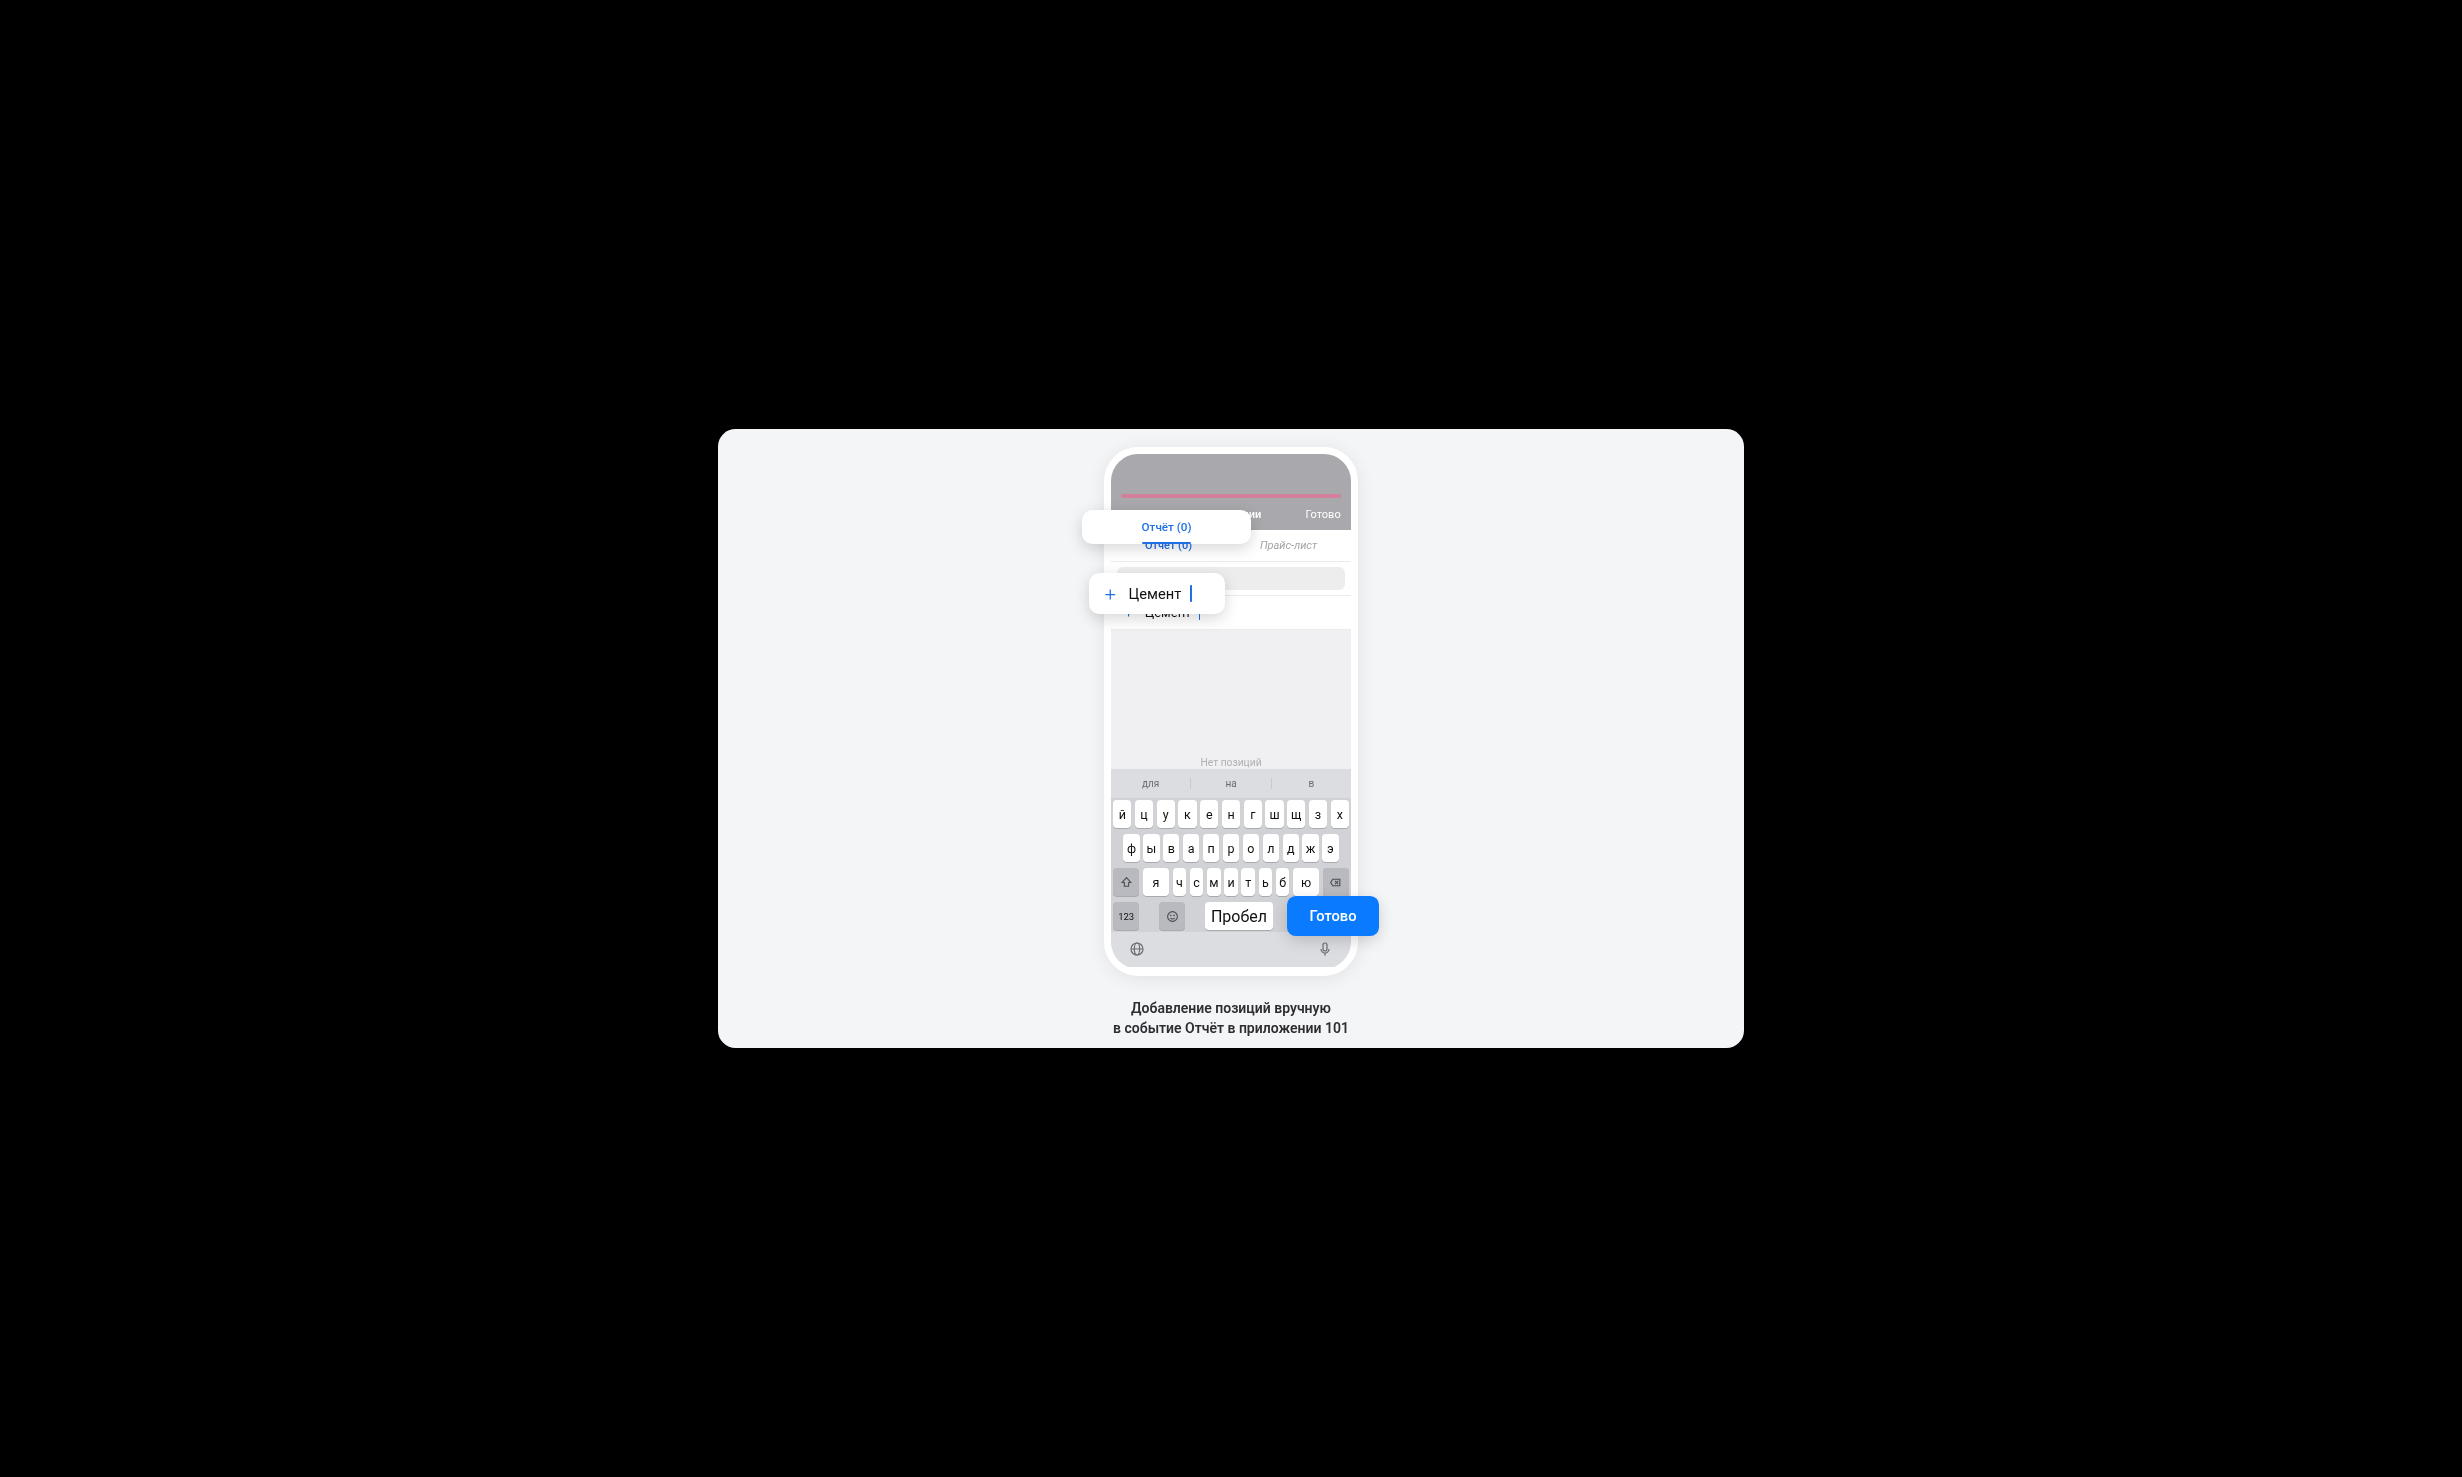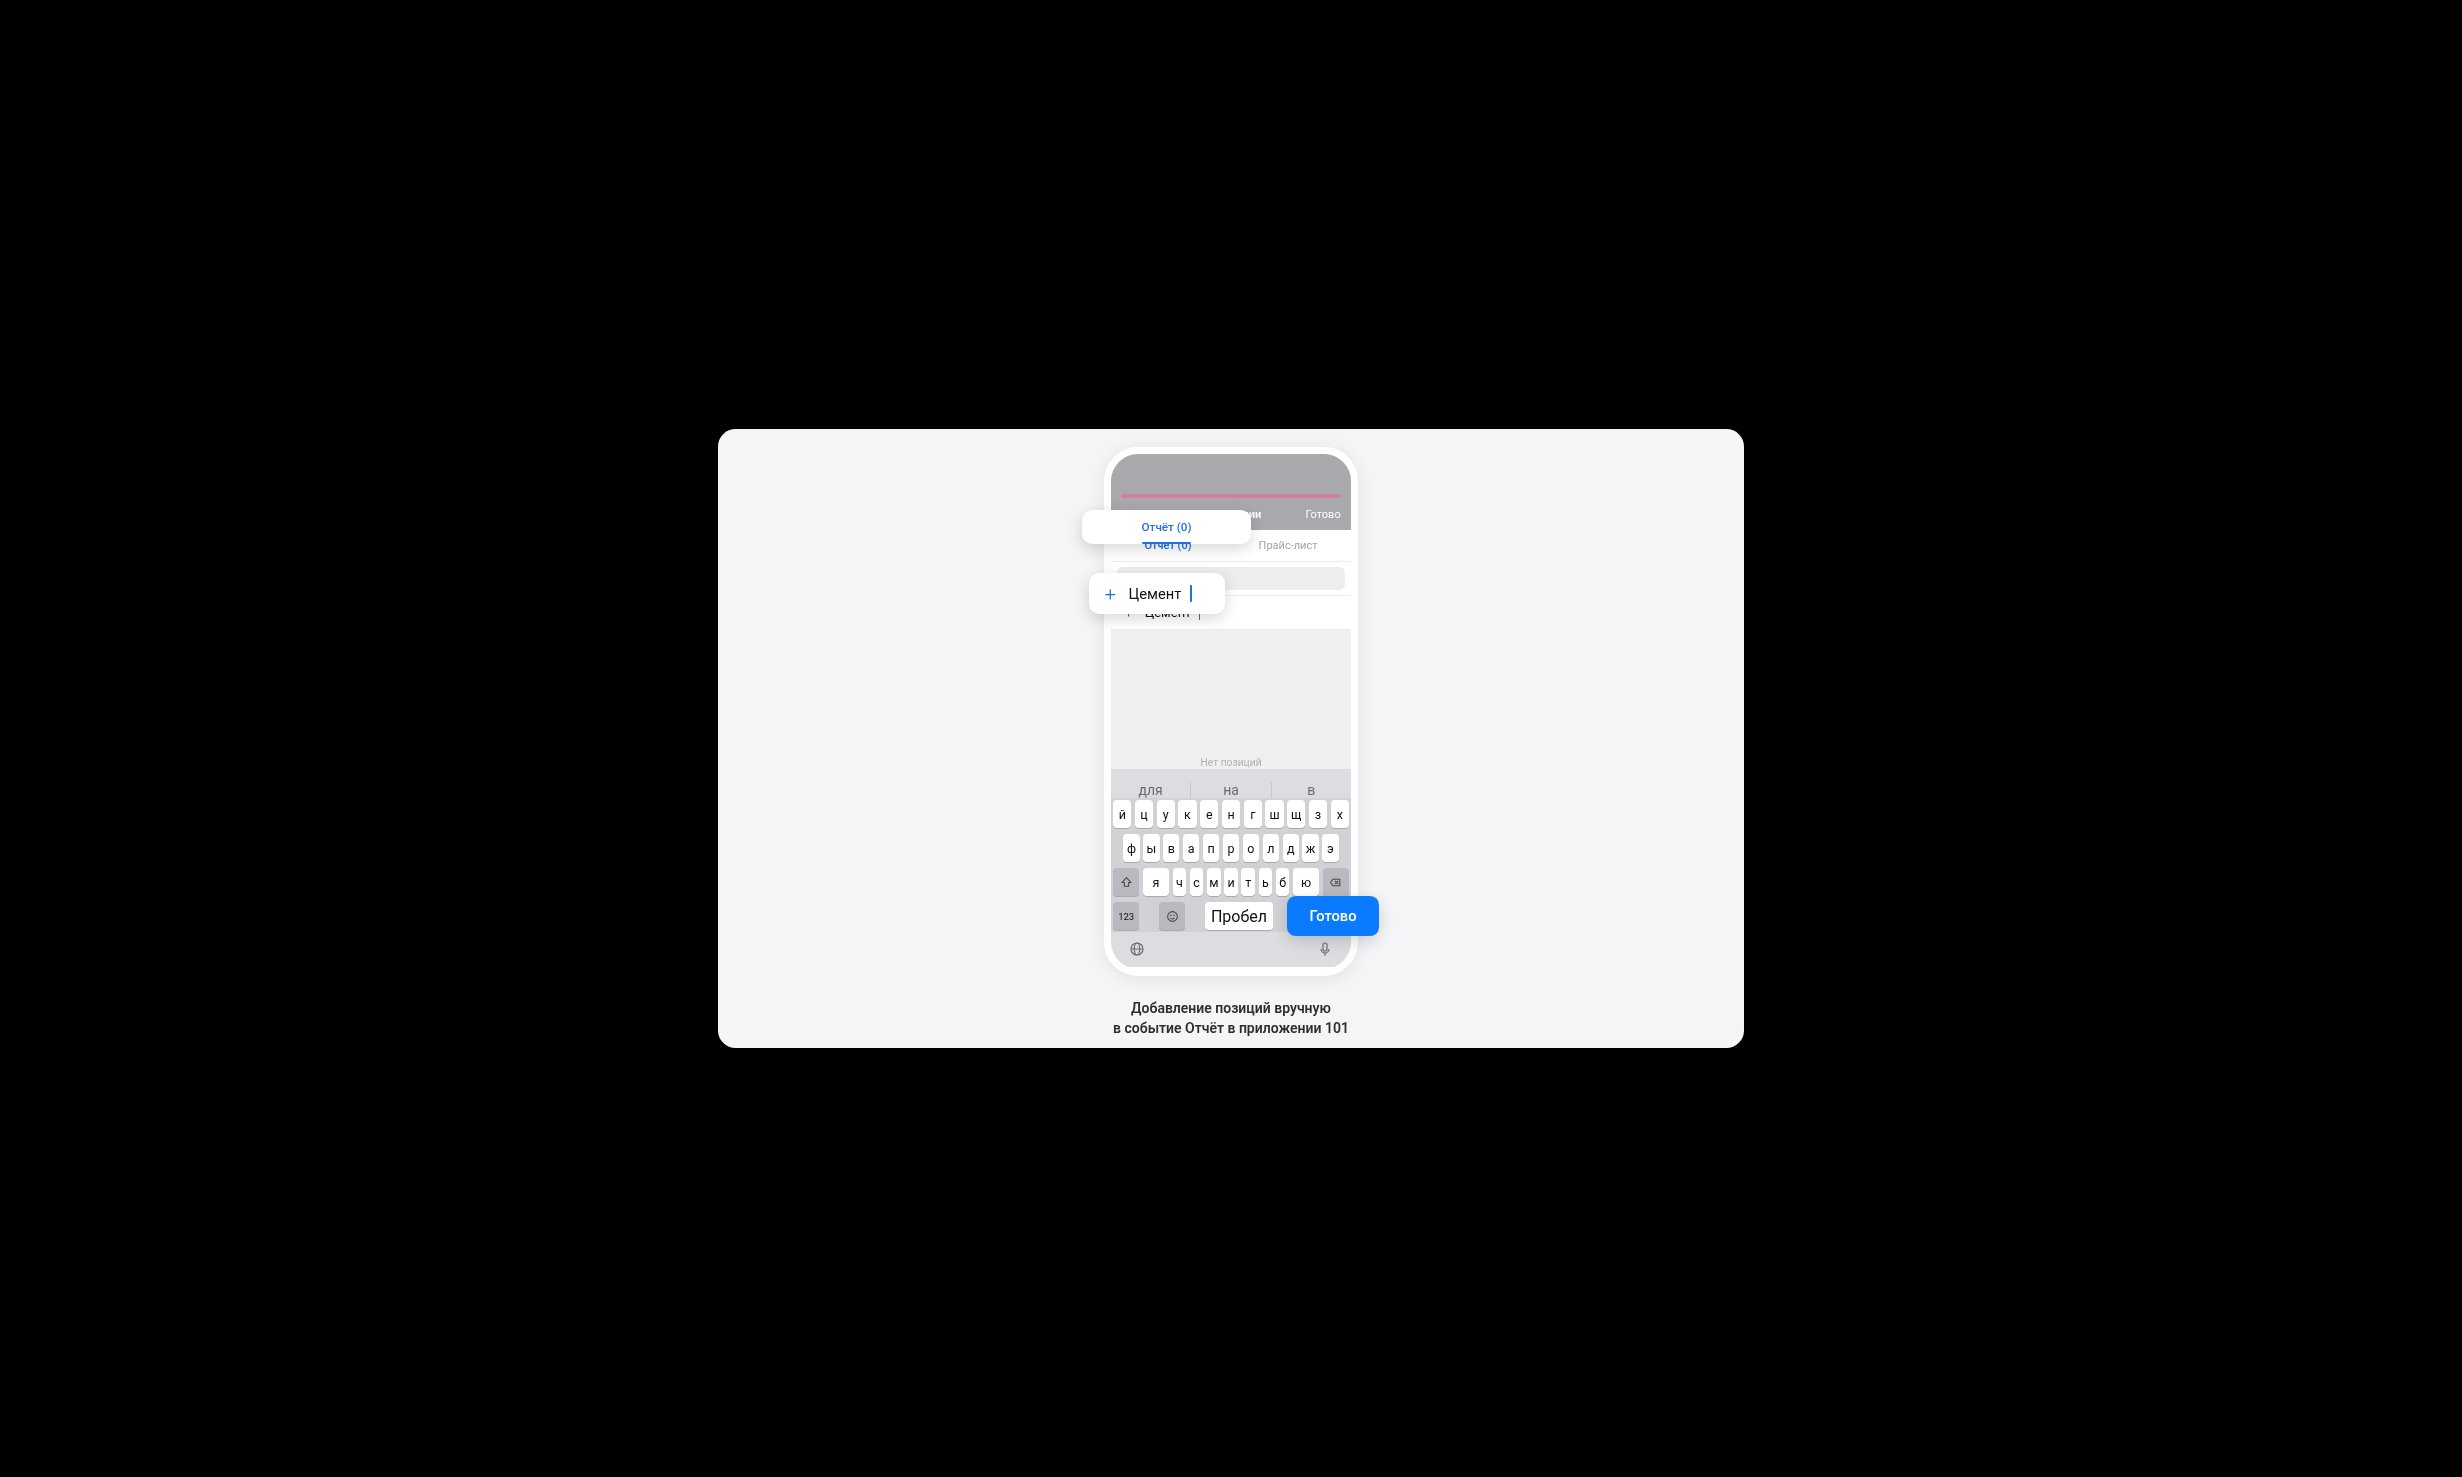--- a/index.html
+++ b/index.html
@@ -5,29 +5,29 @@
     * { margin:0; padding:0; box-sizing:border-box; font-family:-apple-system,BlinkMacSystemFont,"Segoe UI",Roboto,sans-serif; }
     body { background:#000; display:flex; justify-content:center; align-items:center; min-height:100vh; }
     .canvas { width:1026px; height:619px; background:#f4f5f7; border-radius:17.6px; position:relative; display:flex; flex-direction:column; align-items:center; justify-content:flex-start; padding-top:18.3px; }
     .phone-frame { width:254px; height:529px; background:#fff; border:7.3px solid #fff; border-radius:34px; box-shadow:0 2.9px 17.6px rgba(0,0,0,.08); overflow:hidden; position:relative; }
     .status-area { height:44px; background:#a8a8ad; position:relative; }
     .status-area::after { content:""; position:absolute; left:10.3px; right:10.3px; bottom:0; height:4.4px; background:#d47f9b; border-radius:2.2px; }
     .sheet-header { height:32px; background:#a8a8ad; display:flex; align-items:center; justify-content:space-between; padding:0 10.3px; color:#fff; font-size:11px; }
     .sheet-header .title { font-weight:600; }
     .tabs { height:32px; background:#fff; display:flex; align-items:center; justify-content:space-around; font-size:11px; border-bottom:0.7px solid #ececec; position:relative; }
     .tabs .tab-active { color:#1f6fe5; font-weight:500; }
-    .tabs .tab-inactive { color:#a3a3a8; }
+    .tabs .tab-inactive { color:#a3a3a8;font-style:italic; }
     .search-wrap { padding:4.4px 5.9px; background:#fff; }
     .search-field { height:23.5px; background:#ededee; border-radius:5.9px; display:flex; align-items:center; padding:0 5.9px; color:#8e8e93; font-size:11px; gap:4.4px; }
     .add-row { height:35px; background:#fff; display:flex; align-items:center; padding:0 8.8px; gap:7.3px; border-top:0.7px solid #ececec; border-bottom:0.7px solid #ececec; }
     .add-row .plus { color:#1f6fe5; font-size:17.6px; font-weight:400; line-height:1; }
     .add-row .text { font-size:13px; color:#111; }
     .add-row .caret { width:1.5px; height:16px; background:#1f6fe5; border-radius:0.7px; }
     .empty-area { height:139px; background:#f0f0f2; display:flex; align-items:flex-end; justify-content:center; color:#b0b0b5; font-size:10.3px; }
-    .suggestions { height:29px; background:#dcdde1; display:flex; align-items:flex-end; font-size:14px; color:#6b6b70; }
+    .suggestions { height:29px; background:#dcdde1; display:flex; align-items:center; font-size:10px; color:#6b6b70; }
     .suggestions span { flex:1; text-align:center; }
     .suggestions span+span { border-left:0.7px solid #c9c9cd; }
     .kbd { background:#d1d2d6; padding:2.9px 2.2px 1.5px; }
     .kbd-row { display:flex; gap:3.7px; margin-bottom:5.9px; justify-content:center; }
     .key { flex:1; height:28px; background:#fff; border-radius:3.7px; box-shadow:0 0.7px 0 rgba(0,0,0,.25); display:flex; align-items:center; justify-content:center; font-size:12.5px; color:#111; }
     .key.fn { background:#b8bac0; }
     .kbd-row.r3 { padding:0 10.3px; }
     .kbd-row.r4 .key:first-child, .kbd-row.r4 .key:last-child { flex:0 0 26px; }
     .kbd-bottom { display:flex; gap:20px; }
     .kbd-bottom .key { height:28px; }

